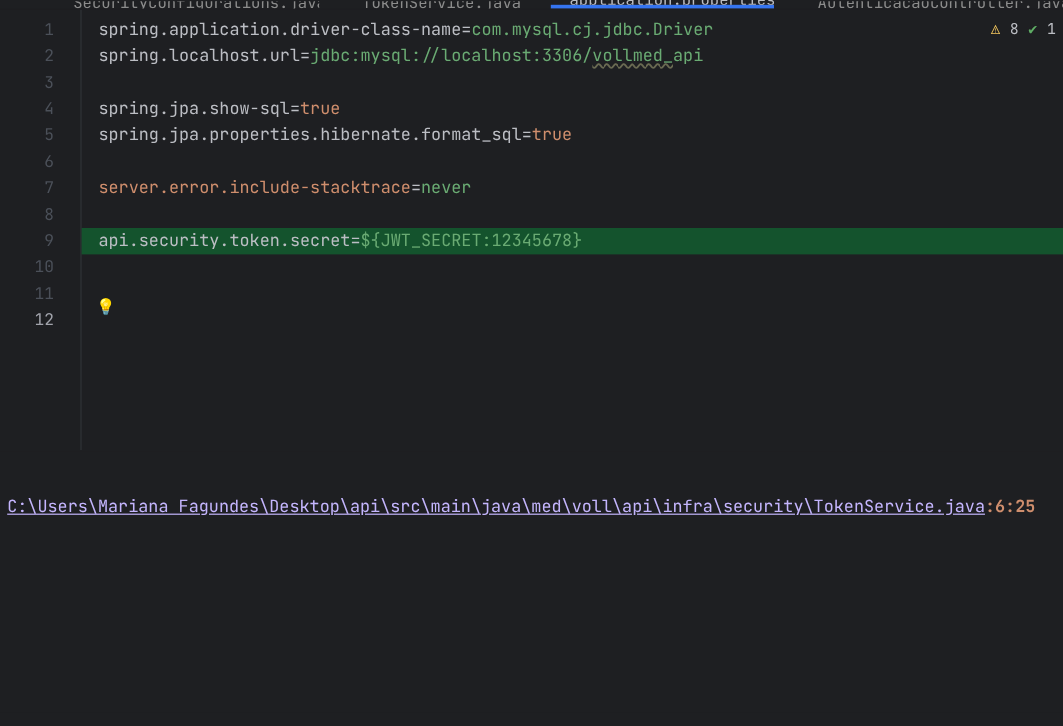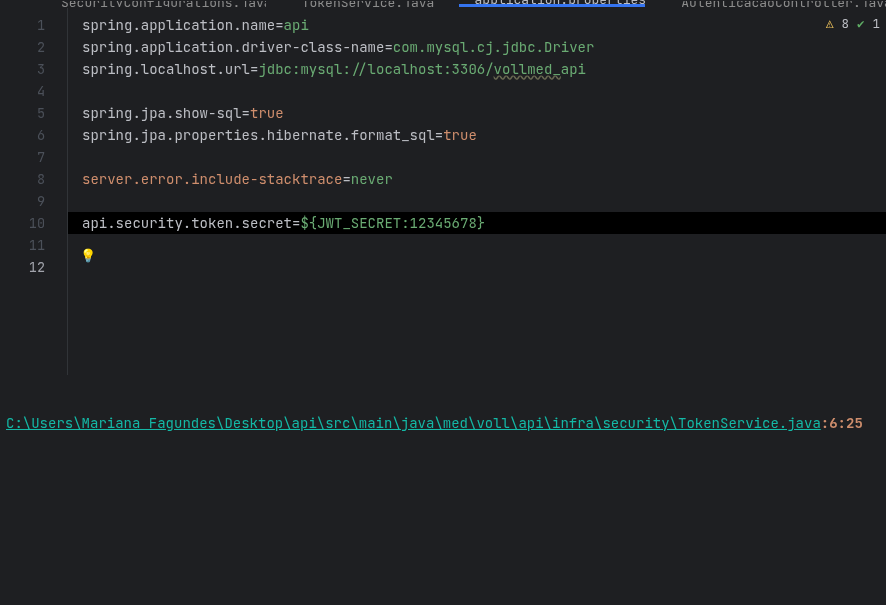--- a/index.html
+++ b/index.html
@@ -57,21 +57,21 @@
   }
   .gutter div { height: 22px; line-height: 22px; }
   .gutter .current { color: #a1a3ab; }
   .code {
     flex: 1;
     padding: 6px 0 0 14px;
     font-size: 14px;
     position: relative;
   }
   .line { height: 22px; line-height: 22px; white-space: pre; }
-  .line.cur { background: #000000; margin-left: -14px; padding-left: 14px; }
+  .line.cur { background: #14532d; margin-left: -14px; padding-left: 14px; }
   .key   { color: #bcbec4; }
   .eq    { color: #bcbec4; }
   .str   { color: #6aab73; }
   .kw    { color: #cf8e6d; }
   .num   { color: #6aab73; }
   .wavy {
     text-decoration-line: underline;
     text-decoration-style: wavy;
     text-decoration-color: #6a6a52;
   }
@@ -96,21 +96,21 @@
   .ok-ic  { color: #5fad65; }
   .console {
     height: 219px;
     background: #1e1f22;
     border-top: 1px solid #1e1f22;
     padding: 36px 6px 0 6px;
     font-size: 14px;
     line-height: 22px;
   }
   .console-line { white-space: pre; }
-  .path { color: #14b8a6; text-decoration: underline; }
+  .path { color: #c4b5fd; text-decoration: underline; }
   .loc  { color: #cf8e6d; font-weight: bold; }
   .err  { color: #bcbec4; }
   .editor-split { height: 375px; display:flex; flex-direction:column; }
   .editor-body { flex:1; display:flex; overflow:hidden; position:relative;}
 </style>
 </head>
 <body>
 
 <div class="editor-split">
 
@@ -152,21 +152,20 @@
       <div>8</div>
       <div>9</div>
       <div>10</div>
       <div>11</div>
       <div class="current">12</div>
     </div>
 
     <div class="code">
       <span class="bulb">💡</span>
 
-      <div class="line"><span class="key">spring.application.name</span><span class="eq">=</span><span class="str">api</span></div>
       <div class="line"><span class="key">spring.application.driver-class-name</span><span class="eq">=</span><span class="str">com.mysql.cj.jdbc.Driver</span></div>
       <div class="line"><span class="key">spring.localhost.url</span><span class="eq">=</span><span class="str">jdbc:mysql://localhost:3306/</span><span class="str wavy">vollmed_</span><span class="str">api</span></div>
       <div class="line"></div>
       <div class="line"><span class="key">spring.jpa.show-sql</span><span class="eq">=</span><span class="kw">true</span></div>
       <div class="line"><span class="key">spring.jpa.properties.hibernate.format_sql</span><span class="eq">=</span><span class="kw">true</span></div>
       <div class="line"></div>
       <div class="line"><span class="kw">server.error.include-stacktrace</span><span class="eq">=</span><span class="str">never</span></div>
       <div class="line"></div>
       <div class="line cur"><span class="key">api.security.token.secret</span><span class="eq">=</span><span class="str">${</span><span class="str">JWT_SECRET:12345678}</span></div>
     </div>

